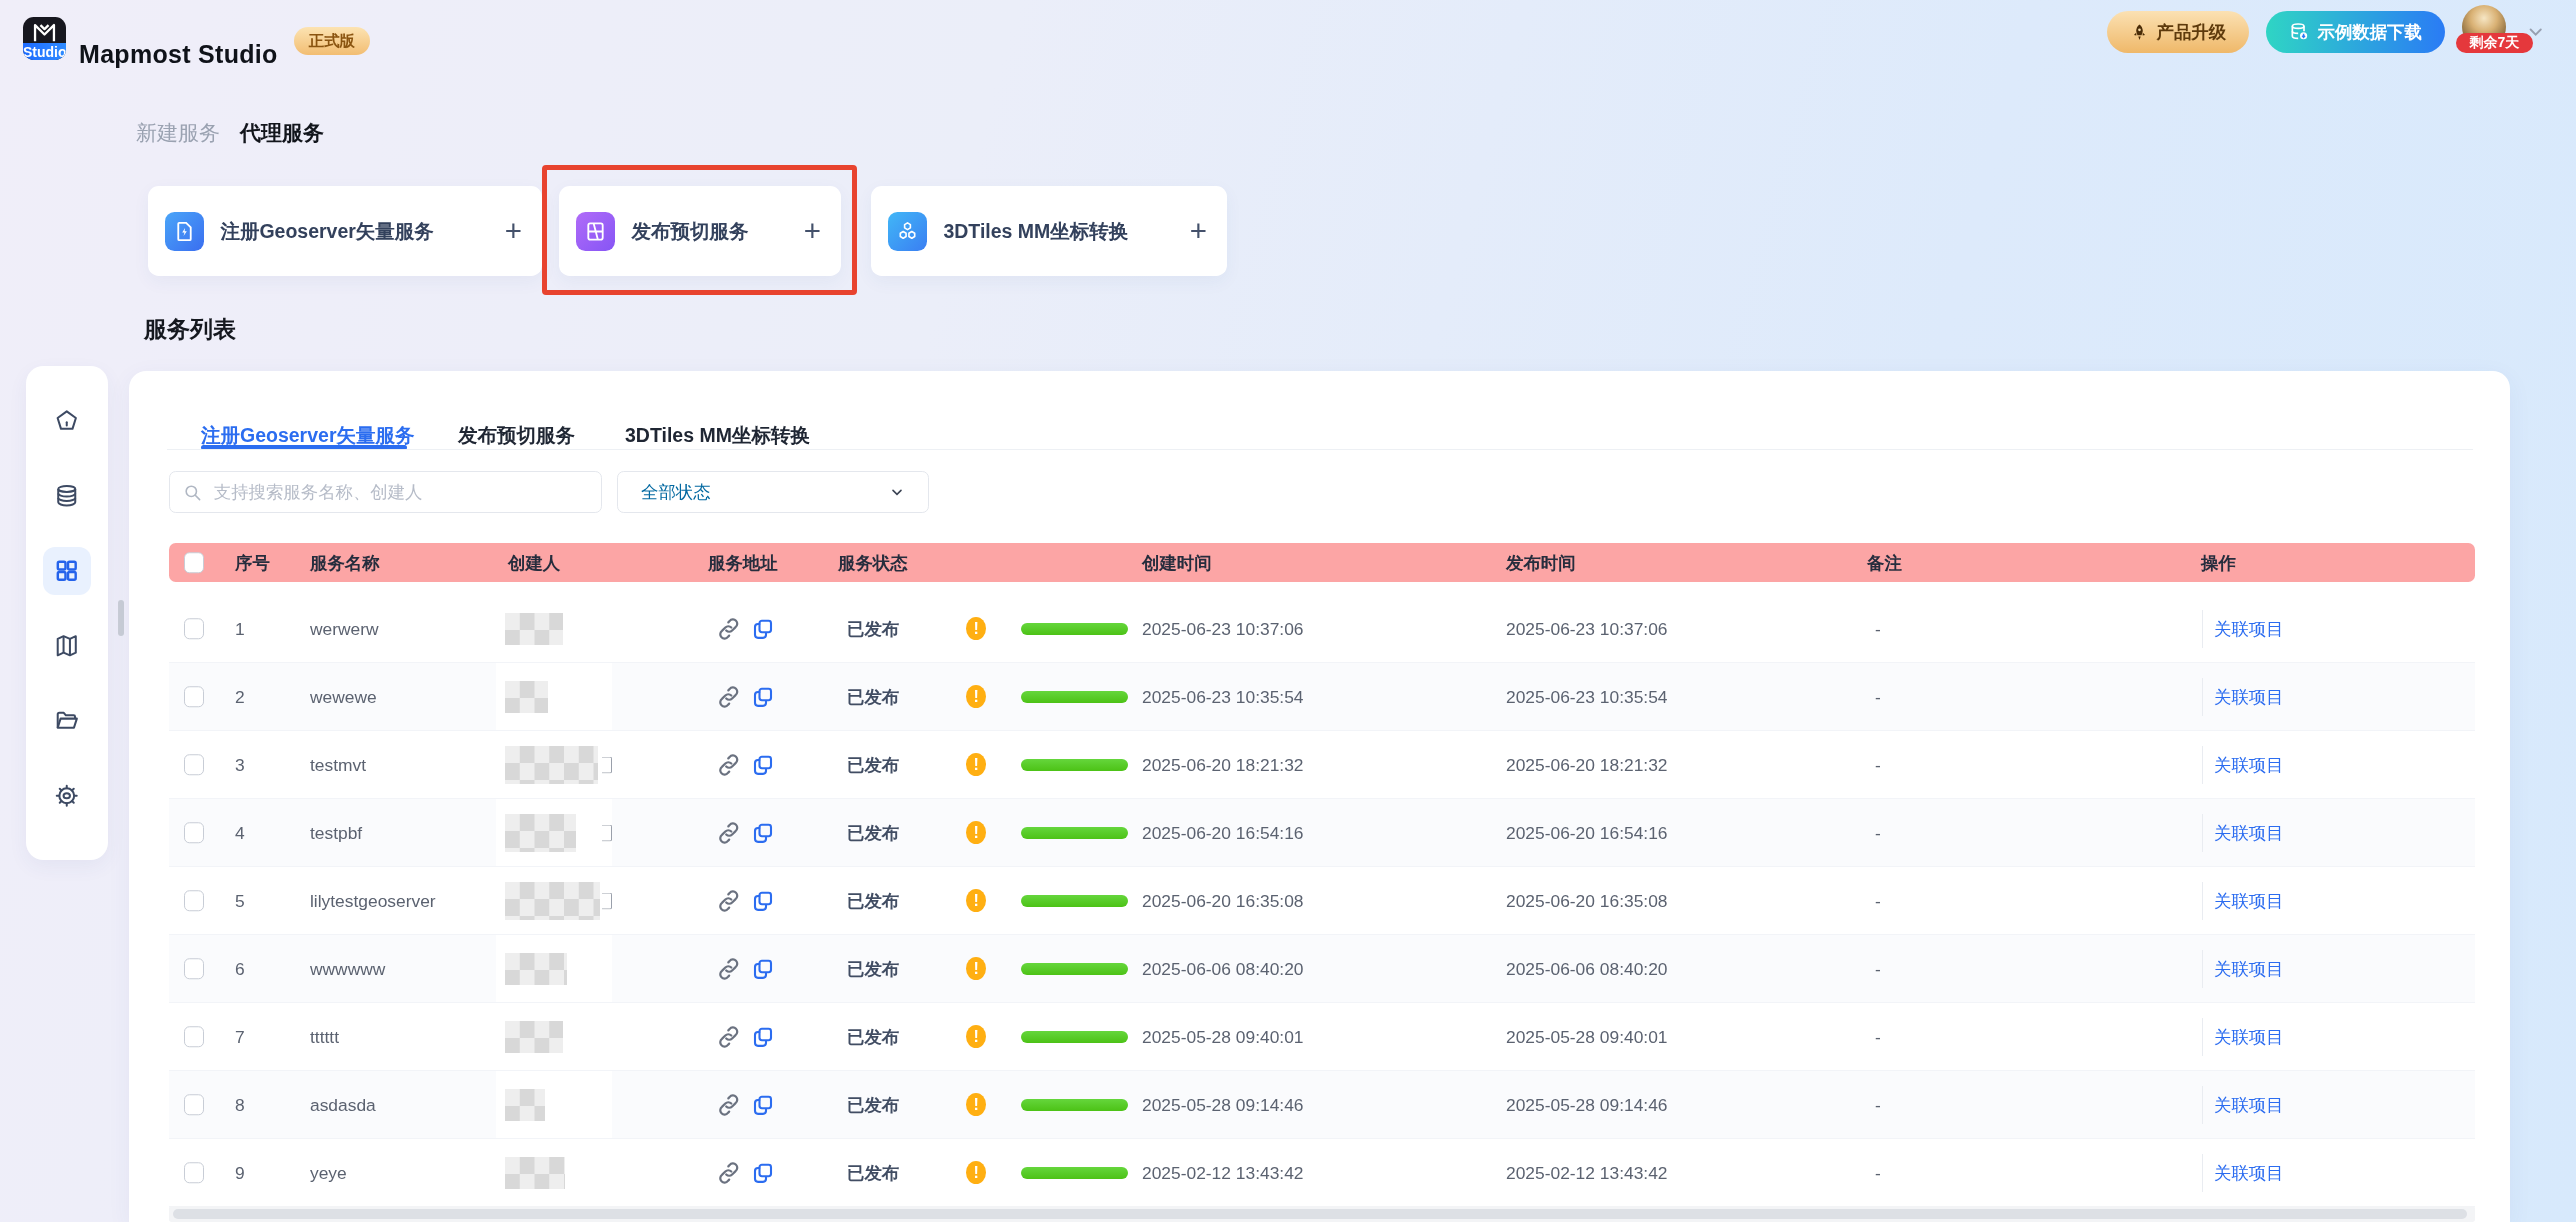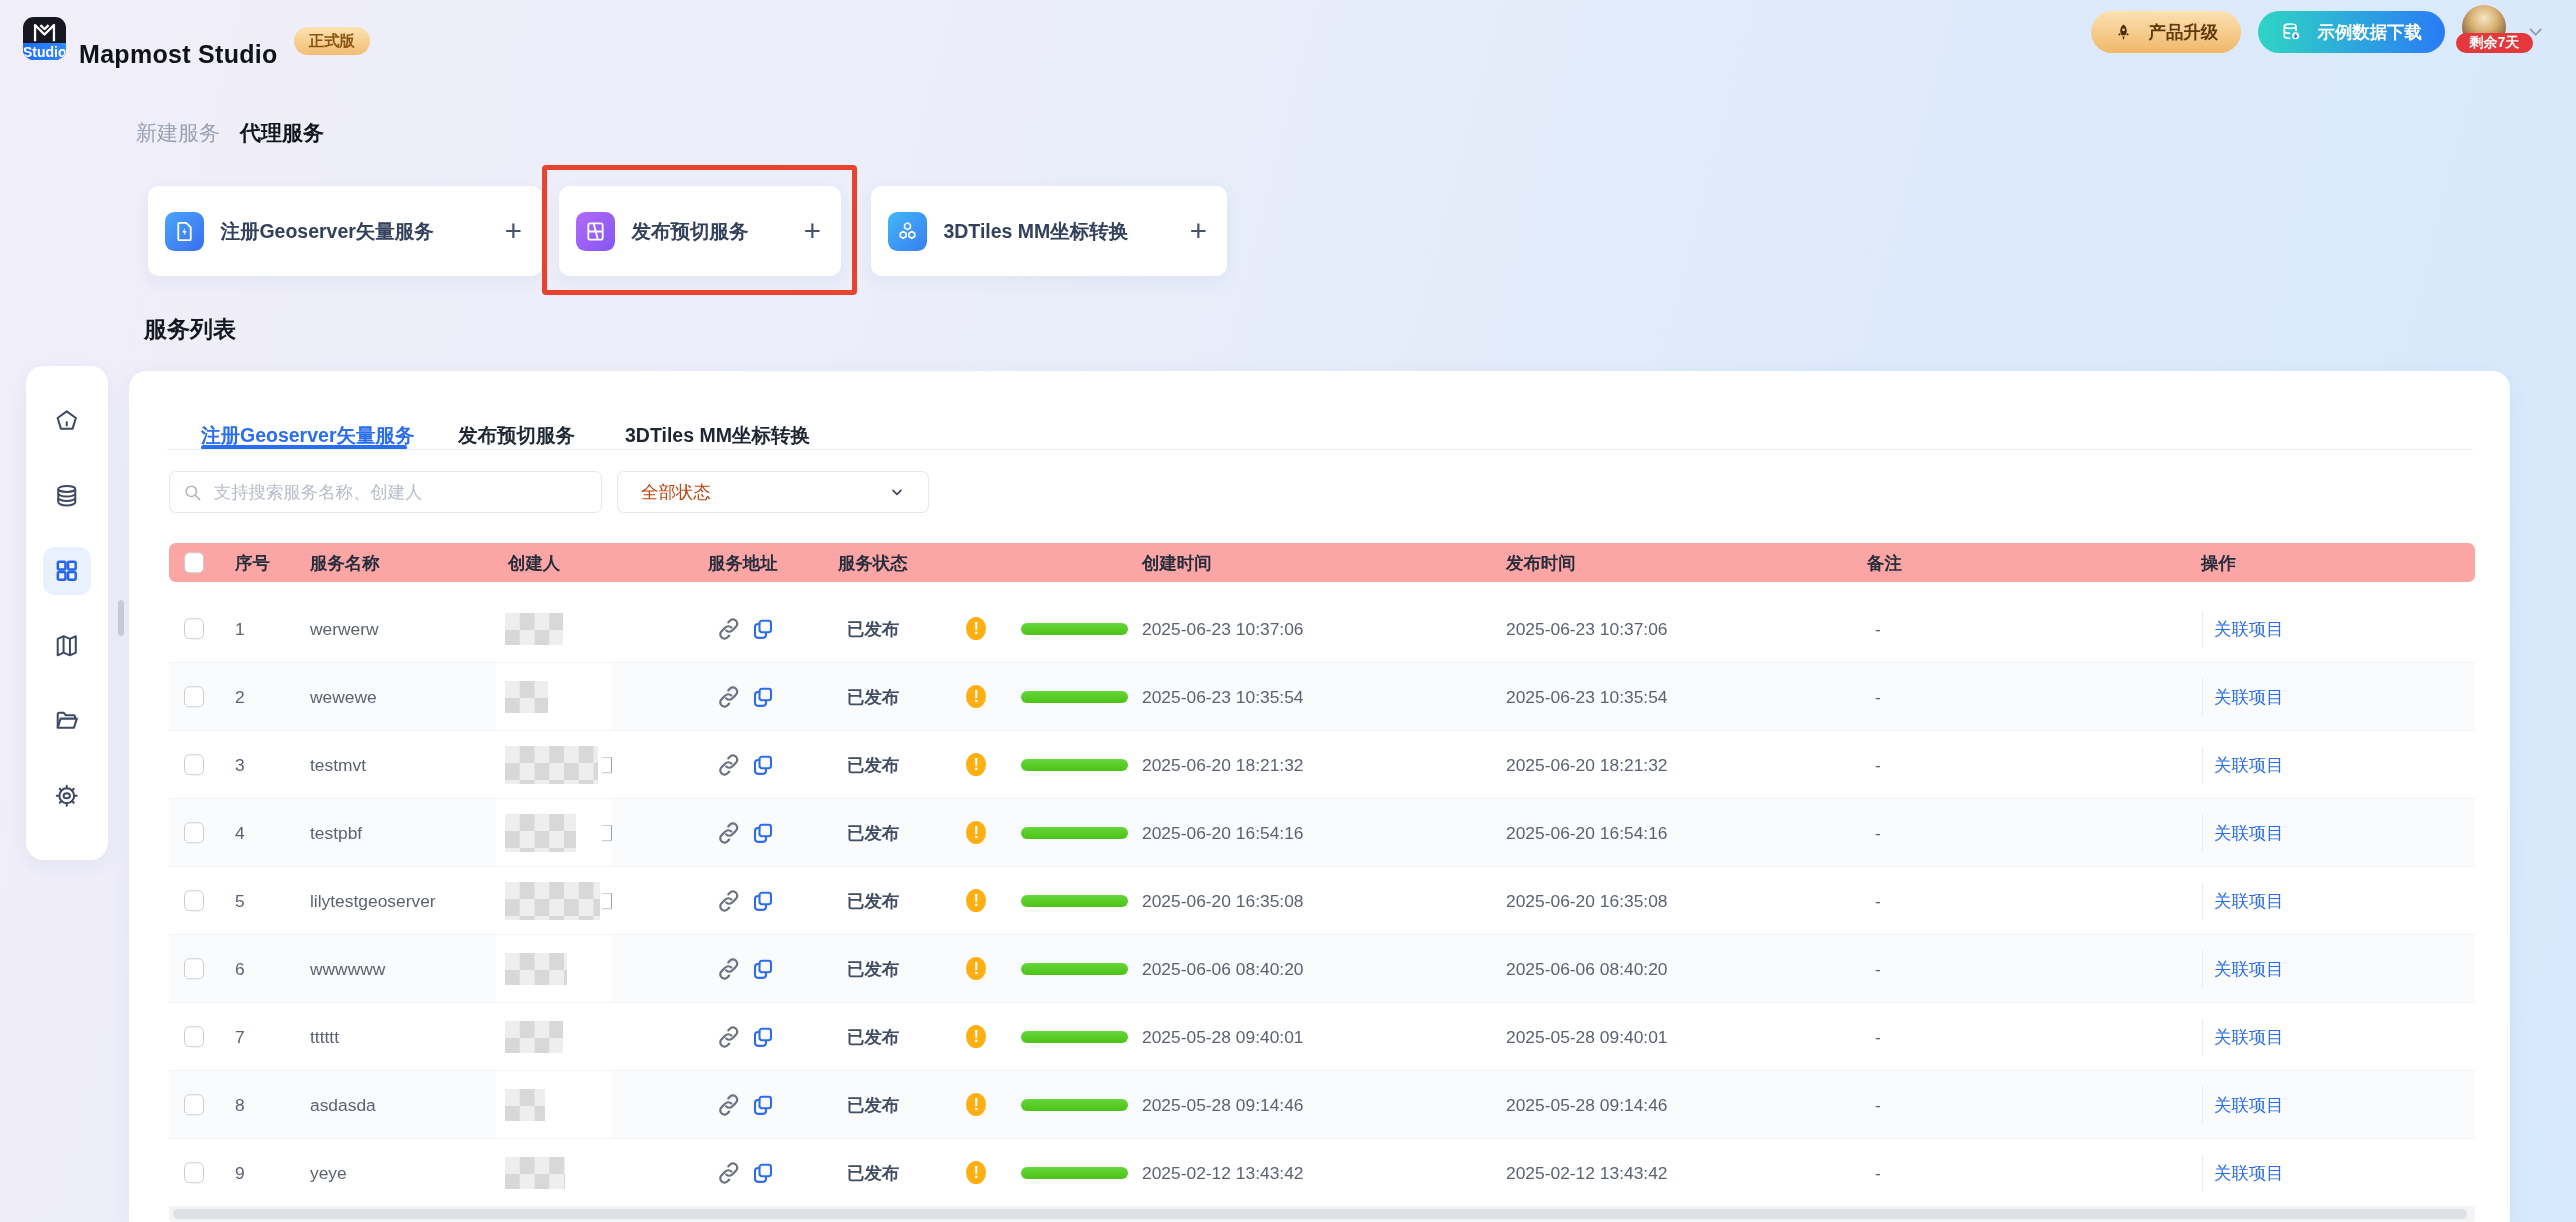--- a/index.html
+++ b/index.html
@@ -11,21 +11,21 @@
   .topbar{position:absolute;left:0;top:0;width:2576px;height:64px;}
   .logo{position:absolute;left:23px;top:17px;width:43px;height:43px;border-radius:10.7px;background:#17171f;overflow:hidden;}
   .logo .m-glyph{position:absolute;left:0;top:0;width:43px;height:31px;display:grid;place-items:center;}
   .logo .strip{position:absolute;left:0;bottom:0;width:43px;height:17px;background:linear-gradient(90deg,#1e6bff,#2f8bff);
     color:#fff;font-size:14px;font-weight:700;display:grid;place-items:center;line-height:1;}
   .brand{position:absolute;left:79px;top:40px;font-size:25px;font-weight:800;color:#0f1219;letter-spacing:0.3px;}
   .version-badge{position:absolute;left:294px;top:27px;height:28px;padding:0 14.8px;border-radius:14.8px;
     background:linear-gradient(180deg,#fce3b2,#f2bd72);color:#8a5410;font-size:15.4px;font-weight:700;
     display:flex;align-items:center;}
   .tb-right{position:absolute;right:32px;top:0;height:64px;display:flex;align-items:center;gap:17.4px;}
-  .pill{height:42px;border-radius:21.5px;display:flex;align-items:center;gap:16px;padding:0 23px;font-size:17.4px;font-weight:700;}
+  .pill{height:42px;border-radius:21.5px;display:flex;align-items:center;gap:8px;padding:0 23px;font-size:17.4px;font-weight:700;}
   .pill.upgrade{background:linear-gradient(180deg,#fbe1b3,#efb869);color:#5e3a0c;}
   .pill.sample{background:linear-gradient(90deg,#2fd5c4,#2a7bf5);color:#ffffff;}
   .avatar-wrap{position:relative;width:47px;height:47px;}
   .avatar{position:absolute;left:0;top:-4px;width:44px;height:44px;border-radius:50%;
     background:radial-gradient(circle at 50% 30%,#f6e6c4 0%,#d9b174 35%,#8a6a3c 70%,#3f2d18 100%);}
   .trial-badge{position:absolute;left:-6.7px;top:24px;min-width:67px;height:20px;border-radius:10.7px;background:#e5383c;
     color:#fff;font-size:14px;font-weight:700;display:grid;place-items:center;padding:0 5.4px;white-space:nowrap;}
   .chev{width:17.4px;height:17.4px;}
 
   
@@ -66,21 +66,21 @@
   .tab-underline{position:absolute;left:72px;top:74px;width:206px;height:5.4px;border-radius:2.7px;background:#2b6df0;}
   .tabs-divider{position:absolute;left:38px;top:78px;width:2306px;height:1.3px;background:#edf0f4;}
 
   .search-box{position:absolute;left:40px;top:100px;width:433px;height:42px;border:1.3px solid #e4e7ed;border-radius:6.7px;
     box-sizing:border-box;display:flex;align-items:center;padding:0 13.4px;gap:9.4px;background:#fff;}
   .search-box input{border:none;outline:none;font-size:17.4px;color:#27303f;width:100%;background:transparent;
     font-family:"Liberation Sans","DejaVu Sans",sans-serif;}
   .search-box input::placeholder{color:#b6bcc8;}
   .select-box{position:absolute;left:488px;top:100px;width:312px;height:42px;border:1.3px solid #e4e7ed;border-radius:6.7px;
     box-sizing:border-box;display:flex;align-items:center;justify-content:space-between;padding:0 23px;background:#fff;}
-  .select-box .sel-val{font-size:17.4px;color:#c2410c;}
+  .select-box .sel-val{font-size:17.4px;color:#0369a1;}
 
   
   .table{position:absolute;left:40px;top:172px;width:2306px;}
   .t-head{position:relative;height:39px;background:#fca5a5;border-radius:6.7px;margin-bottom:13.4px;}
   .hcell{position:absolute;top:50%;transform:translateY(-50%);font-size:17.4px;font-weight:700;color:#262d3d;white-space:nowrap;}
   .t-row{position:relative;height:68px;box-sizing:border-box;border-bottom:1.3px solid #f2f4f8;}
   .t-row:nth-child(even){background:#fafbfd;}
   .cell{position:absolute;top:50%;transform:translateY(-50%);font-size:17.4px;color:#5b6270;white-space:nowrap;}
   .checkbox{position:absolute;left:14.8px;top:50%;transform:translateY(-50%);width:20px;height:21.5px;border:1.3px solid #c8cdd6;
     border-radius:5.4px;background:#fff;box-sizing:border-box;}

